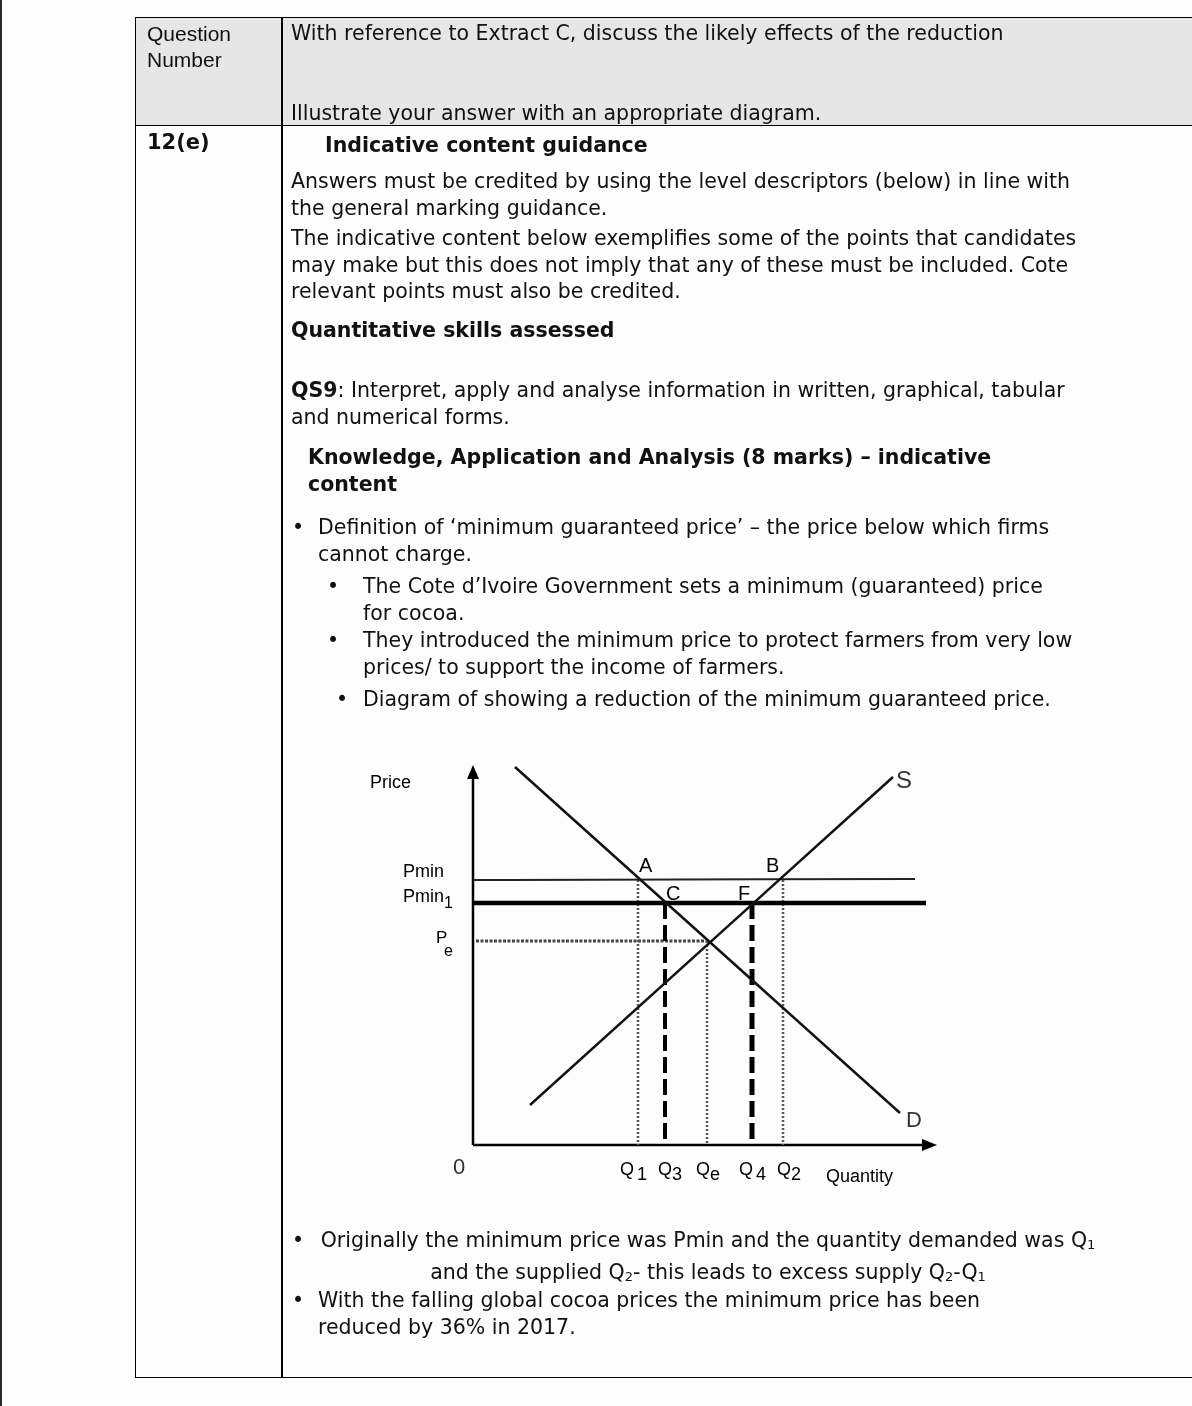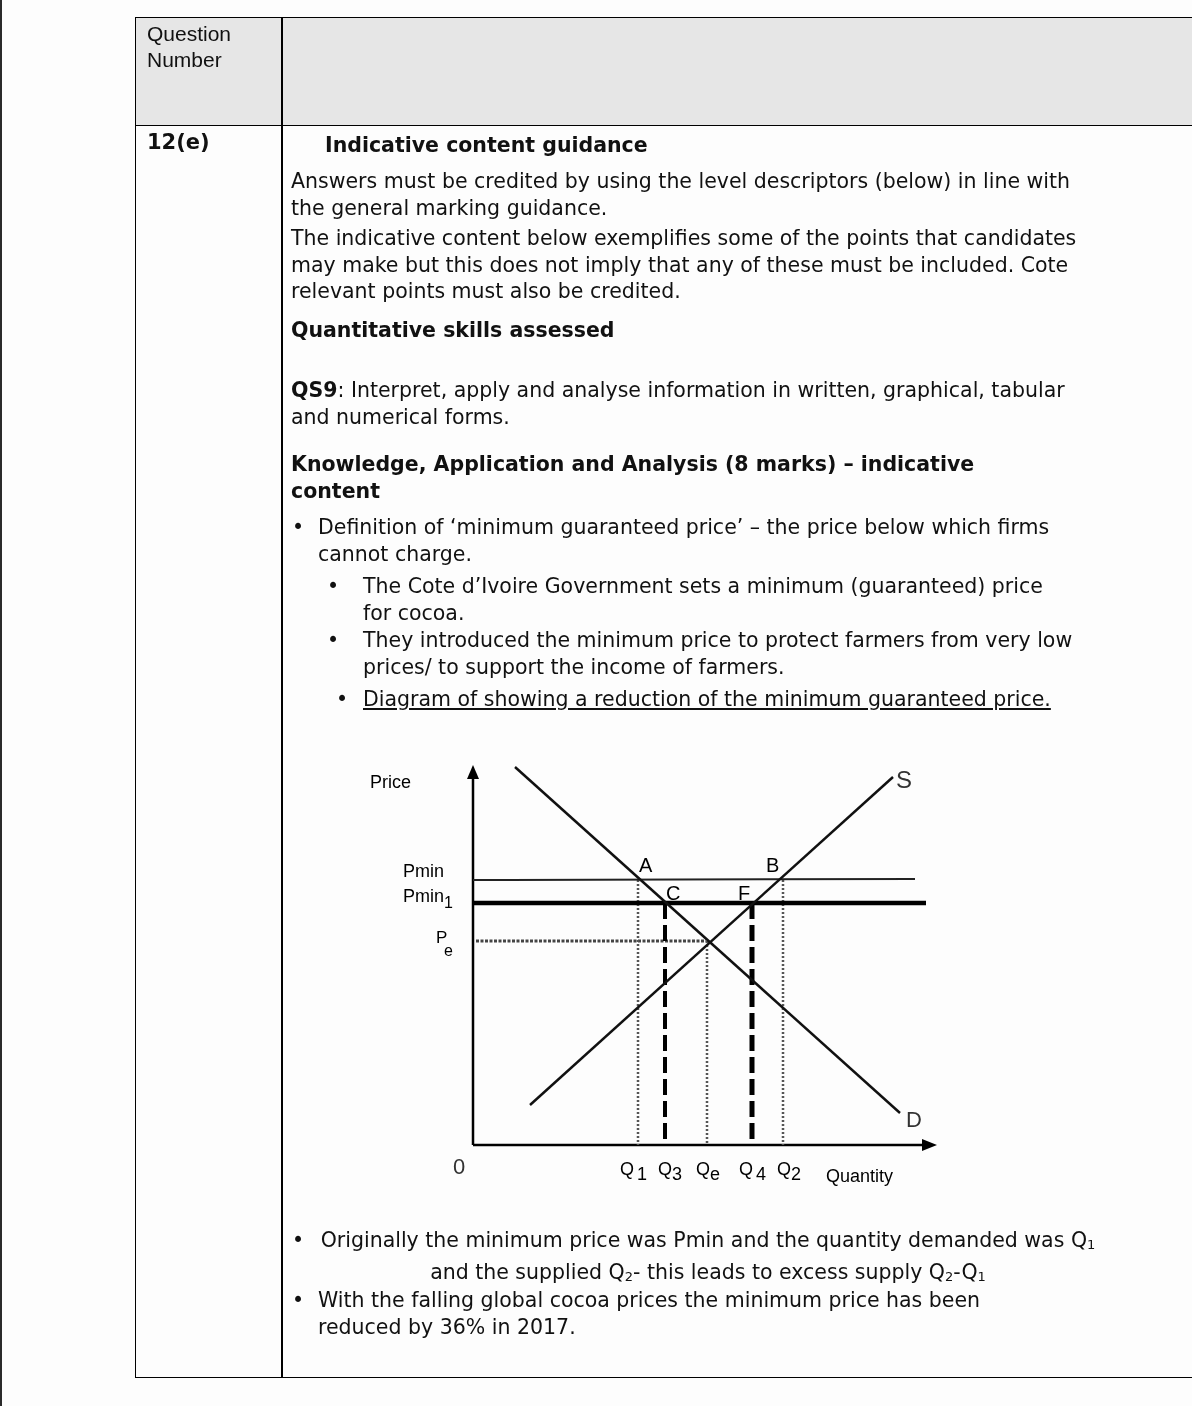--- a/index.html
+++ b/index.html
@@ -37,54 +37,56 @@
 <div class="left-bar"></div>
 
 <div class="table">
   <div class="hdr"></div>
   <div class="col-div"></div>
 
   <div class="qnum-label">
     <div style="width:110px;">Question Number</div>
   </div>
   <div class="q-text">
+    <div>With reference to Extract C, discuss the likely effects of the reduction</div>
   </div>
+  <div class="q-illus">Illustrate your answer with an appropriate diagram.</div>
 
   <div class="qno">12(e)</div>
 
   <div class="body">
     <div class="blk" style="top:4px;margin-left:34px;">
       <p class="b">Indicative content guidance</p>
     </div>
     <div class="blk" style="top:40px;">
       <p>Answers must be credited by using the level descriptors (below) in line with the general marking guidance.</p>
     </div>
     <div class="blk" style="top:97px;">
       <p>The indicative content below exemplifies some of the points that candidates may make but this does not imply that any of these must be included. Cote relevant points must also be credited.</p>
     </div>
     <div class="blk" style="top:189px;">
       <p class="b">Quantitative skills assessed</p>
     </div>
     <div class="blk" style="top:249px;">
       <p><span class="b">QS9</span><span>: Interpret, apply and analyse information in written, graphical, tabular and numerical forms.</span></p>
     </div>
-    <div class="blk" style="top:323px;">
+    <div class="blk" style="top:316px;margin-left:17px;">
       <p class="b" style="width:760px;">Knowledge, Application and Analysis (8 marks) – indicative content</p>
     </div>
     <div class="blk" style="top:386px;">
       <div class="bul" style="width:760px;">Definition of ‘minimum guaranteed price’ – the price below which firms cannot charge.</div>
     </div>
     <div class="blk" style="top:445px;">
       <div class="sub" style="width:700px;">The Cote d’Ivoire Government sets a minimum (guaranteed) price for cocoa.</div>
     </div>
     <div class="blk" style="top:499px;">
       <div class="sub" style="width:730px;">They introduced the minimum price to protect farmers from very low prices/ to support the income of farmers.</div>
     </div>
     <div class="blk" style="top:558px;">
-      <div class="sub2" style="width:700px;text-decoration:underline;">Diagram of showing a reduction of the minimum guaranteed price.</div>
+      <div class="sub2" style="width:700px;">Diagram of showing a reduction of the minimum guaranteed price.</div>
     </div>
 
     <div class="blk" style="top:1099px;">
       <div class="bul" style="width:780px;text-align:center;">
         <span>Originally the minimum price was Pmin and the quantity demanded was Q</span><sub class="s">1</sub><span> and the supplied Q</span><sub class="s">2</sub><span>- this leads to excess supply Q</span><sub class="s">2</sub><span>-Q</span><sub class="s">1</sub>
       </div>
     </div>
     <div class="blk" style="top:1159px;">
       <div class="bul" style="width:740px;">With the falling global cocoa prices the minimum price has been reduced by 36% in 2017.</div>
     </div>

